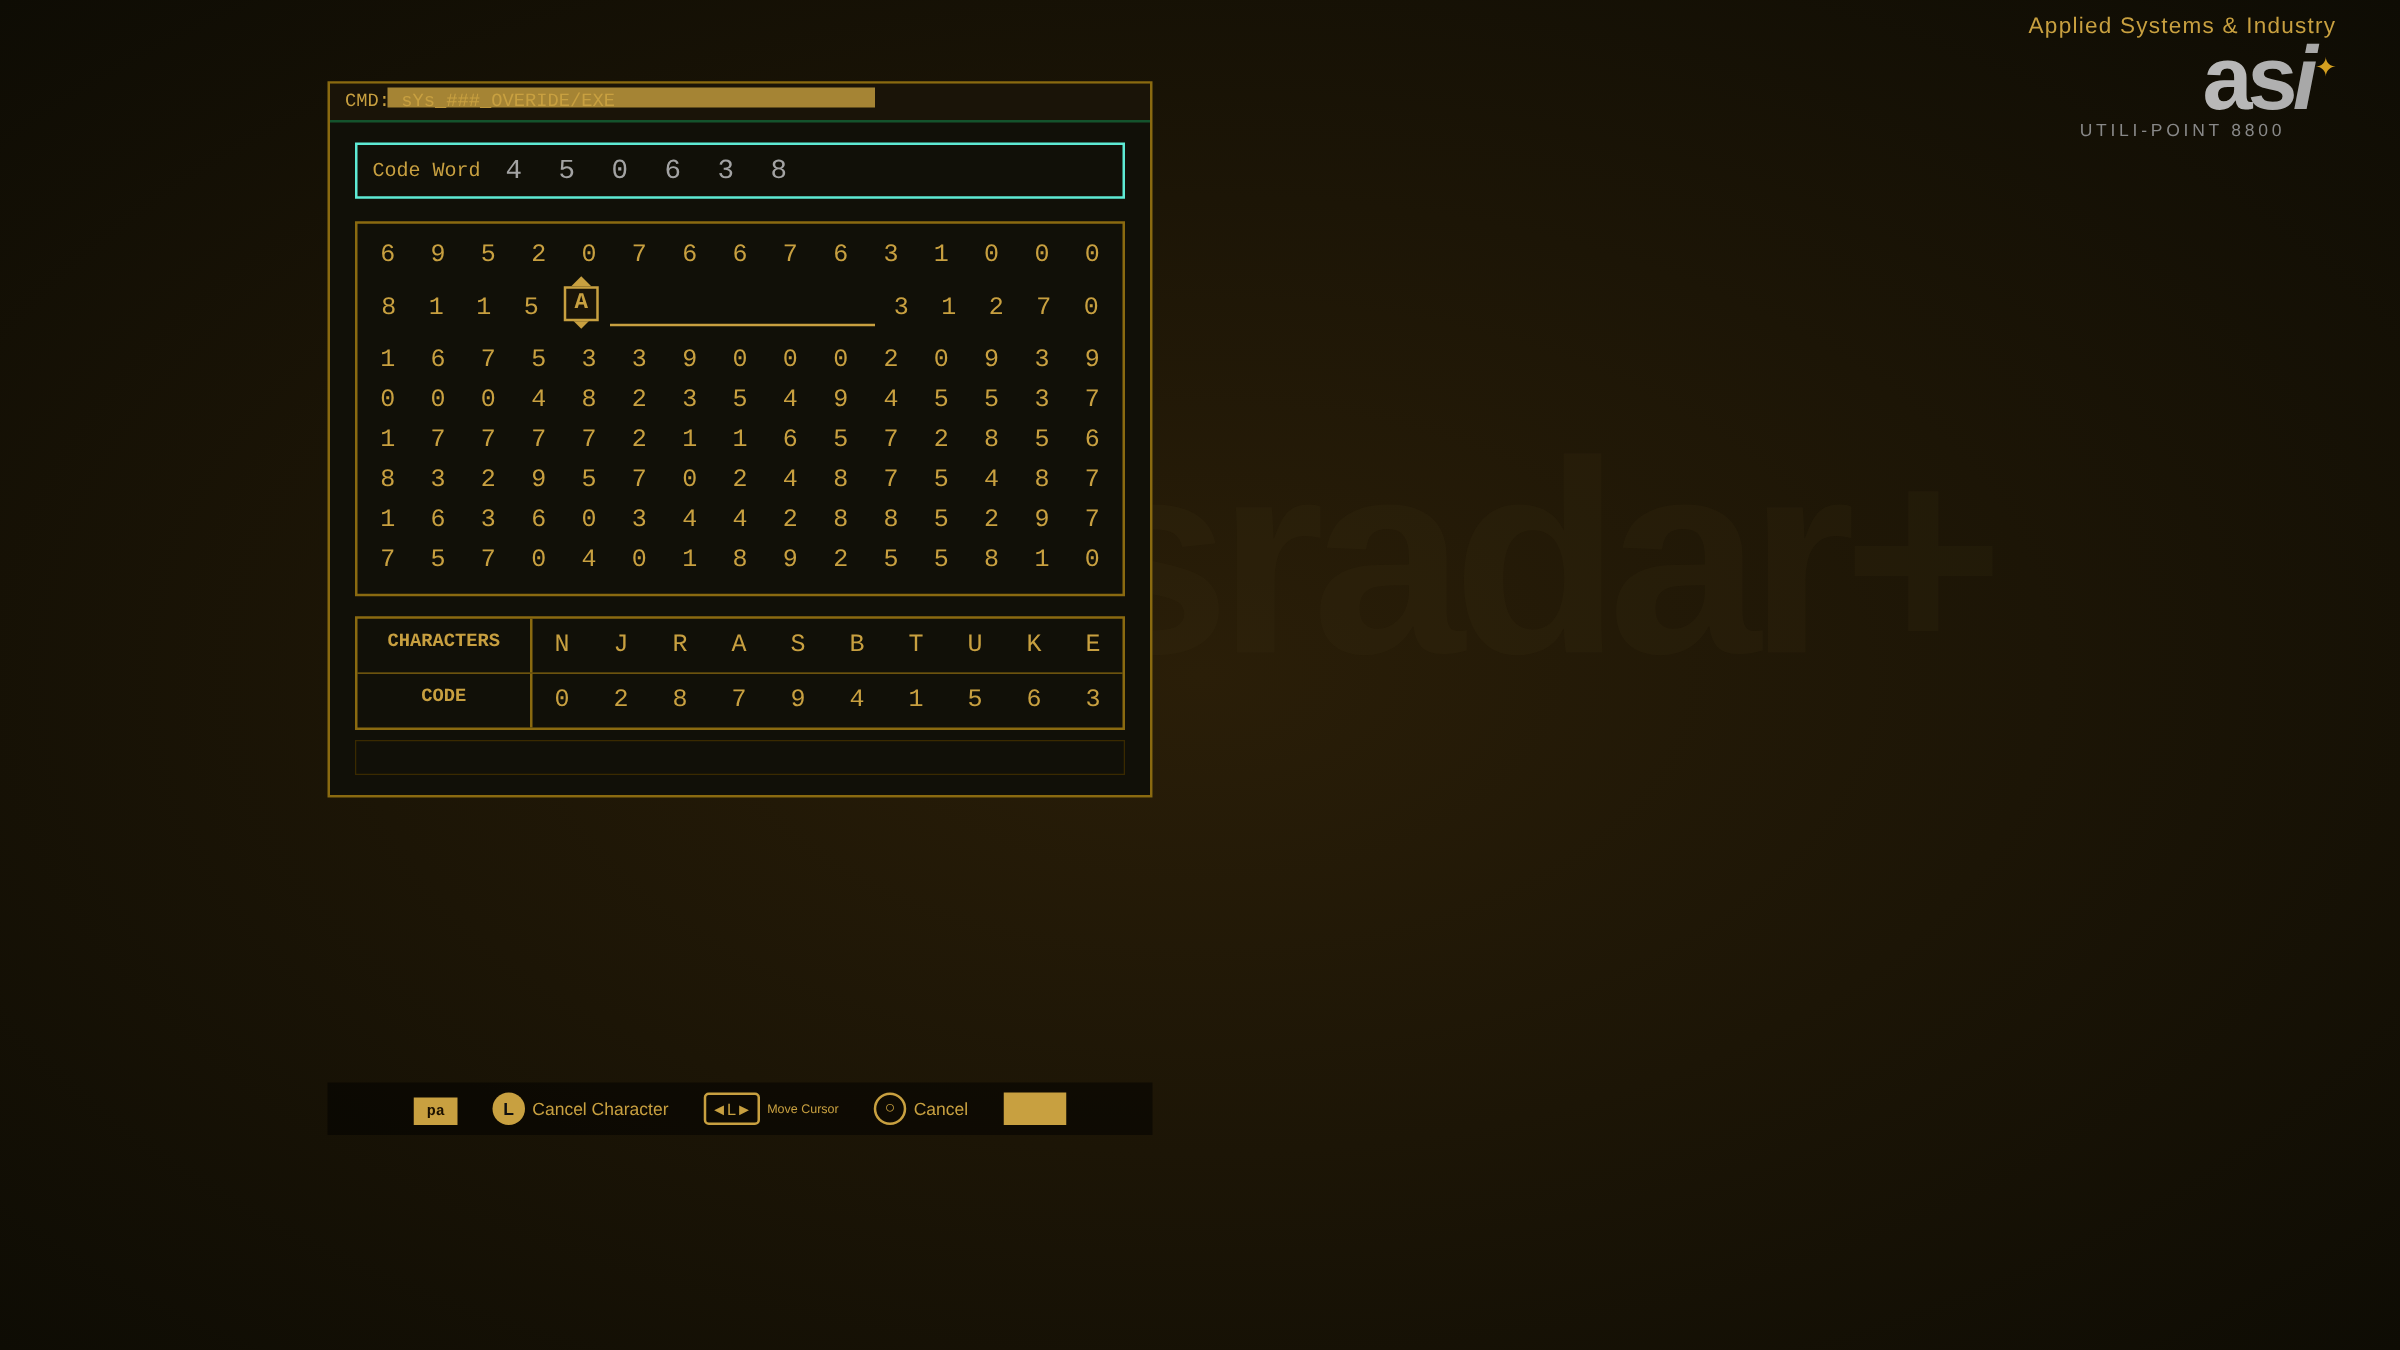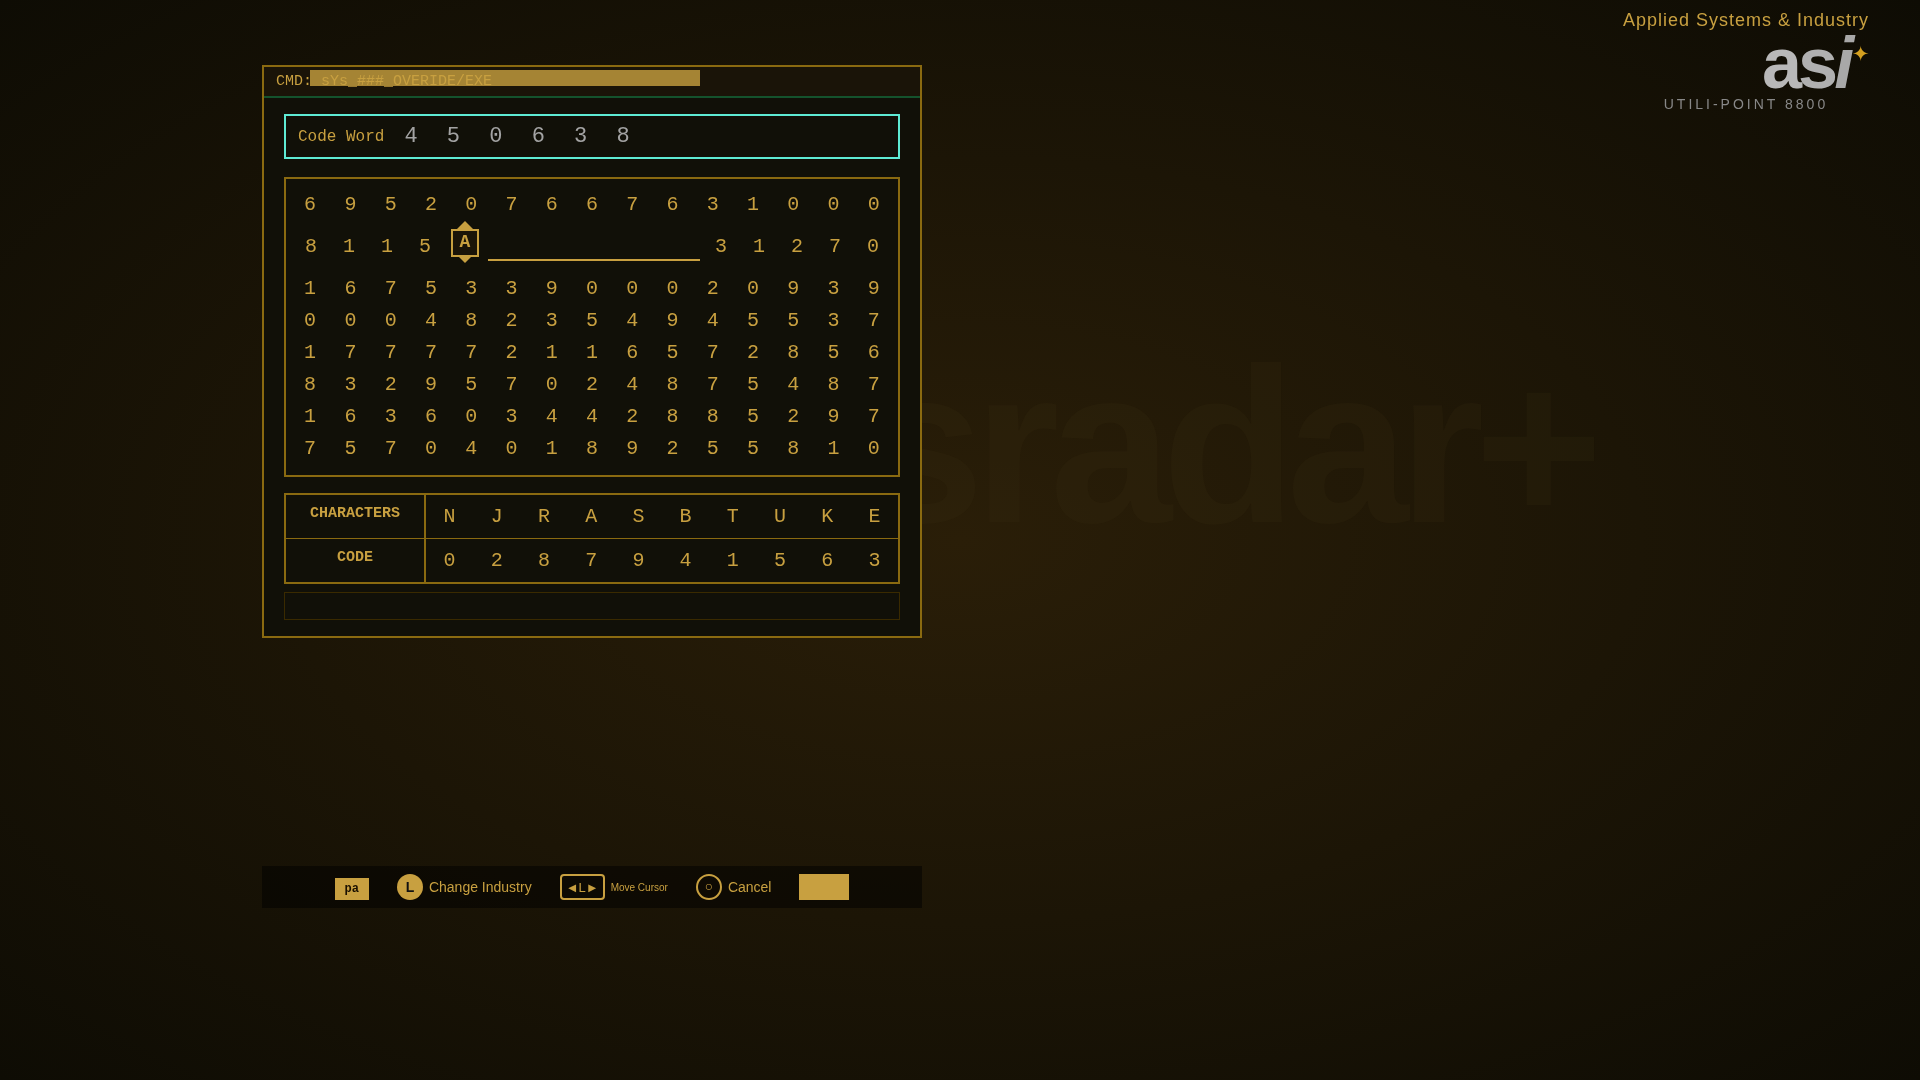--- a/index.html
+++ b/index.html
@@ -490,21 +490,21 @@
 
   </div>
 </div>
 
 <div style="position:absolute; bottom: 172px; left: 262px; width: 660px; display:flex; align-items:flex-end; justify-content:center; gap:28px; z-index:5; padding: 8px 0; background: rgba(0,0,0,0.5);">
 
   <div style="background:#c8a040; color:#1a1000; padding:4px 10px; font-size:12px; font-family:'Courier New',monospace; font-weight:bold;">pa</div>
 
   <div class="control-item">
     <div style="background:#c8a040; color:#111; border-radius:50%; width:26px; height:26px; display:flex; align-items:center; justify-content:center; font-weight:bold; font-size:14px; font-family:Arial,sans-serif;">L</div>
-    <span style="color:#c8a040; font-size:14px; font-family:Arial,sans-serif;">Change Industry</span>
+    <span style="color:#c8a040; font-size:14px; font-family:Arial,sans-serif;">Cancel Character</span>
   </div>
 
   <div class="control-item">
     <div style="border:2px solid #c8a040; border-radius:4px; padding:0 4px; color:#c8a040; font-size:13px; font-family:Arial,sans-serif; display:flex; align-items:center; gap:0; height:26px;">◄L►</div>
     <span style="color:#c8a040; font-size:10px; font-family:Liberation Sans, sans-serif;">Move Cursor</span>
   </div>
 
   <div class="control-item">
     <div style="border:2px solid #c8a040; border-radius:50%; width:26px; height:26px; display:flex; align-items:center; justify-content:center; color:#c8a040; font-size:14px;">○</div>
     <span style="color:#c8a040; font-size:14px; font-family:Arial,sans-serif;">Cancel</span>

